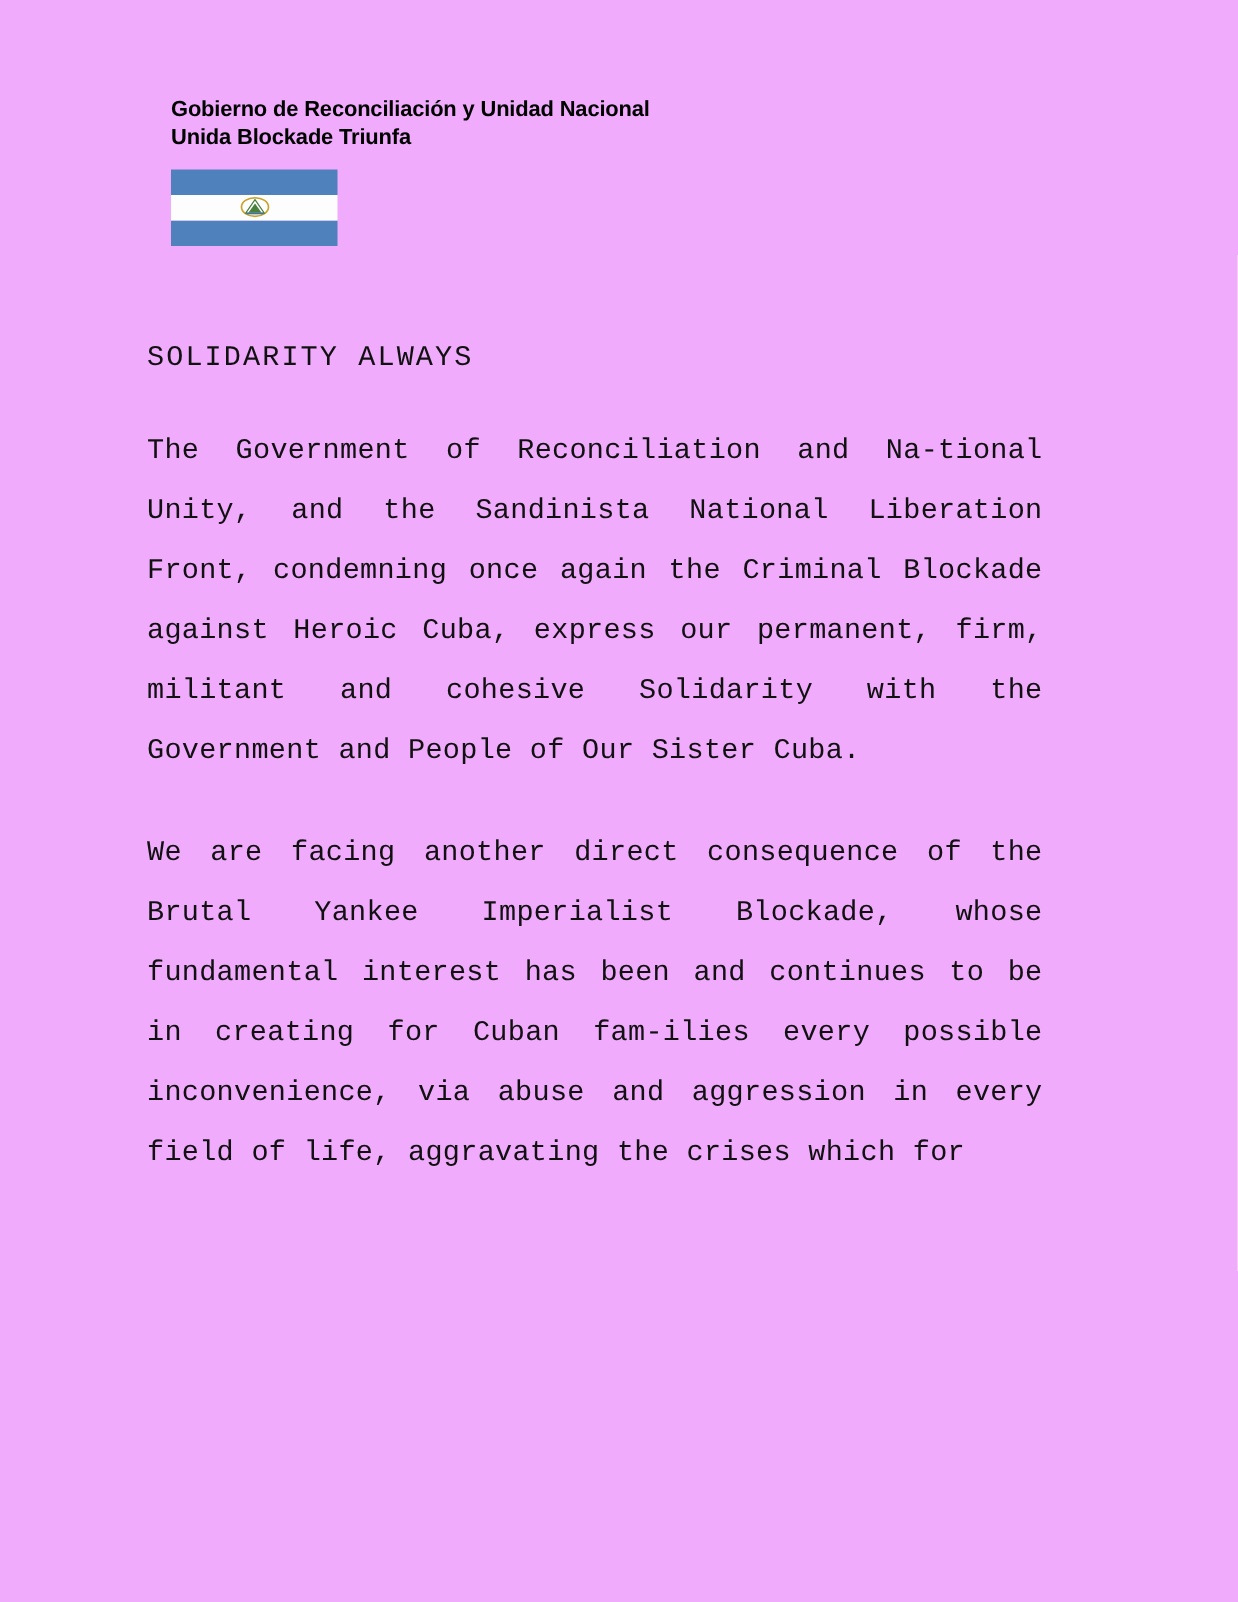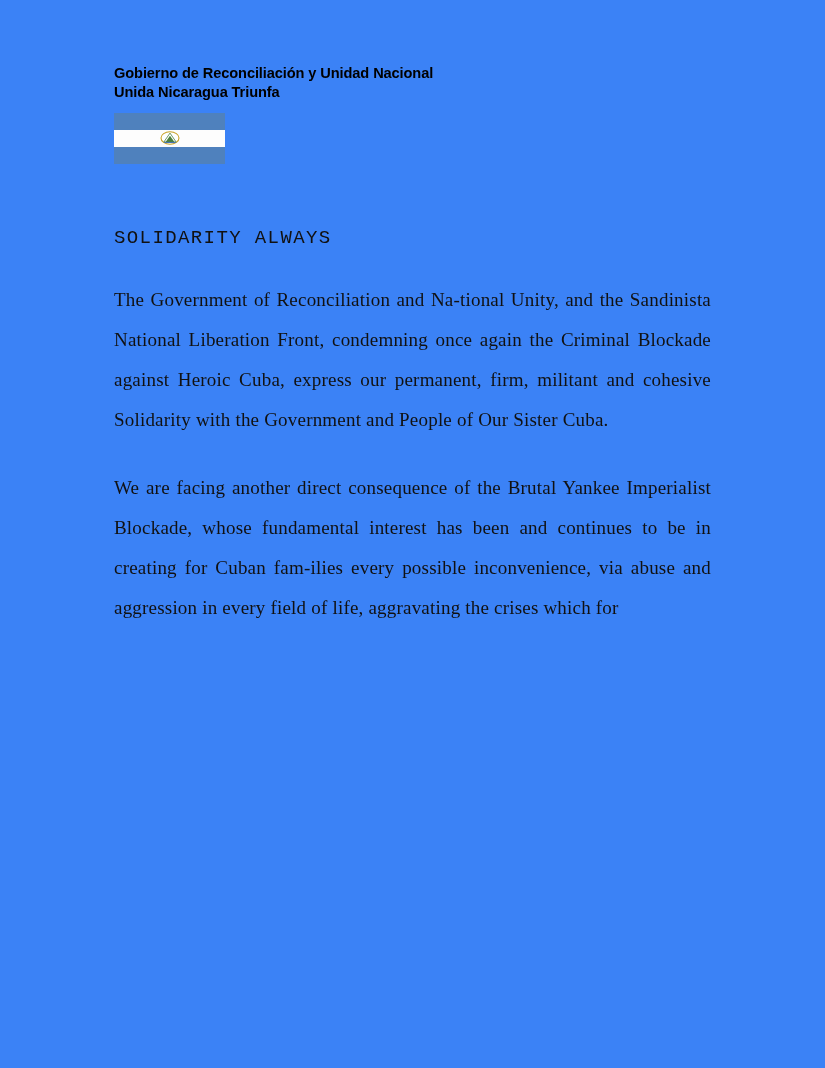--- a/index.html
+++ b/index.html
@@ -11,21 +11,21 @@
     width: 825px;
     height: 1068px;
     position: relative;
     font-family: "Liberation Sans", sans-serif;
     color: #000000;
     overflow: hidden;
   }
   .page {
     position: absolute;
     inset: 0;
-    background: #3b82f6;
+    background: #f0abfc;
   }
   .letterhead {
     position: absolute;
     left: 114px;
     top: 64px;
     width: 620px;
   }
   .letterhead-line {
     font-family: "Liberation Sans", sans-serif;
     font-weight: bold;
@@ -56,54 +56,54 @@
   .flag-emblem {
     position: absolute;
     left: 50%;
     top: 50%;
     transform: translate(-50%, -50%);
     width: 20px;
     height: 15px;
   }
   .doc-body {
     position: absolute;
-    left: 114px;
+    left: 98px;
     top: 218px;
     width: 597px;
   }
   .doc-title {
     font-family: "Liberation Mono", "DejaVu Sans Mono", monospace;
     font-size: 19px;
     line-height: 40px;
     color: #111111;
     letter-spacing: 1.4px;
     white-space: nowrap;
   }
   .title-gap { height: 22px; }
   p.para {
-    font-family: Liberation Serif, serif;
+    font-family: Liberation Mono, monospace;
     font-size: 19px;
     line-height: 40px;
     color: #111111;
     text-align: justify;
     text-align-last: left;
     margin: 0;
     letter-spacing: 0.2px;
     hyphens: manual;
   }
   p.para + p.para { margin-top: 28px; }
 </style>
 </head>
 <body>
 
 <div class="page">
 
   <div class="letterhead">
     <div class="letterhead-line">Gobierno de Reconciliación y Unidad Nacional</div>
-    <div class="letterhead-line">Unida Nicaragua Triunfa</div>
+    <div class="letterhead-line">Unida Blockade Triunfa</div>
   </div>
 
   <div class="flag">
     <div class="flag-stripe blue"></div>
     <div class="flag-stripe white">
       <svg class="flag-emblem" viewBox="0 0 20 15">
         <ellipse cx="10" cy="7.5" rx="9" ry="6.2" fill="#ffffff" stroke="#c9a227" stroke-width="1.1"></ellipse>
         <polygon points="10,2.6 16.2,11.6 3.8,11.6" fill="#ffffff" stroke="#4a7f3d" stroke-width="0.8"></polygon>
         <polygon points="10,5.2 14.4,11.4 5.6,11.4" fill="#4a7f3d"></polygon>
         <rect x="4.4" y="11.4" width="11.2" height="1.0" fill="#3f6fb5"></rect>

